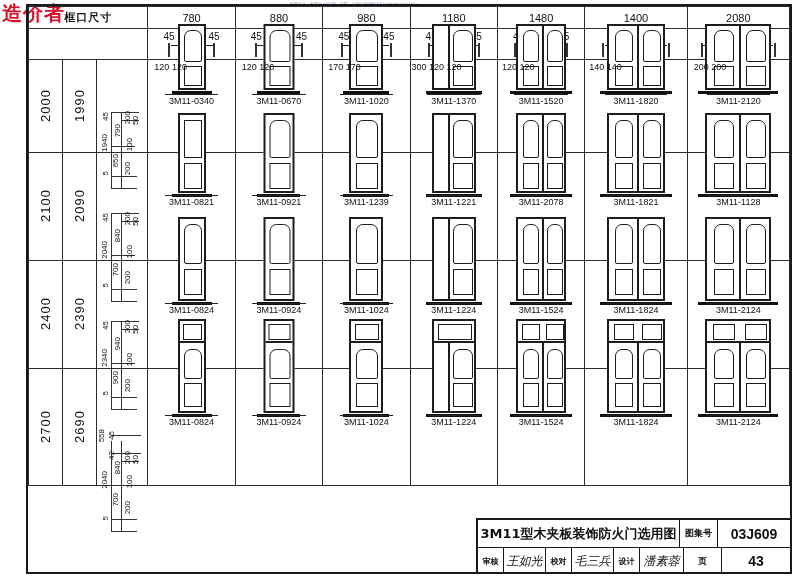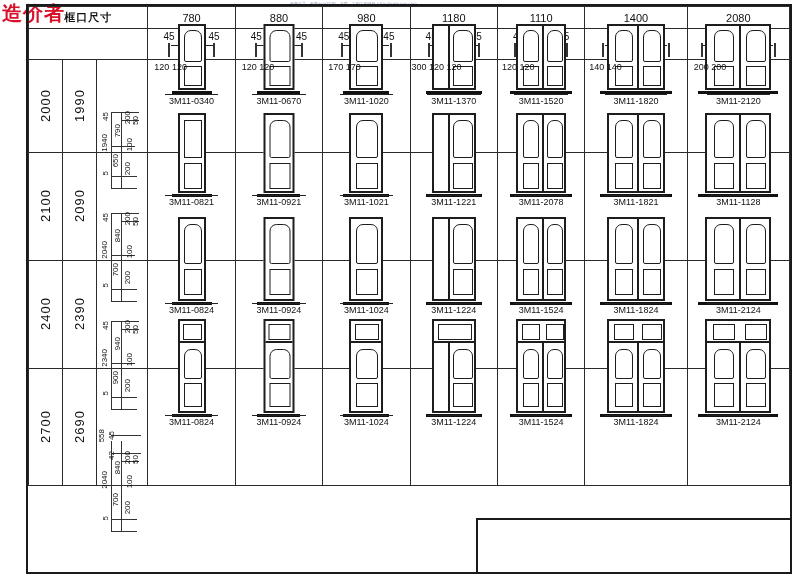--- a/index.html
+++ b/index.html
@@ -176,21 +176,21 @@
     </colgroup>
 
     <tbody>
 
     <tr class="hdr-h">
       <td colspan="3" class="hdr-cn">框口尺寸</td>
       <td class="hdr-frame">780</td>
       <td class="hdr-frame">880</td>
       <td class="hdr-frame">980</td>
       <td class="hdr-frame">1180</td>
-      <td class="hdr-frame">1110</td>
+      <td class="hdr-frame">1480</td>
       <td class="hdr-frame">1400</td>
       <td class="hdr-frame">2080</td>
     </tr>
 
     <tr>
       <td colspan="3"></td>
       <td class="dimstrip">
         <div class="dimrow">
               <span>45</span>
               <span class="mid">690</span>
@@ -447,21 +447,21 @@
 
       <td>
         <div class="doorcell">
           <div class="doorwrap" style="bottom:14px;">
             <div class="door" style="width:34px;height:80px;">
               <div class="panel arch" style="left:5px;top:5px;width:22px;height:38px;"></div>
               <div class="panel" style="left:5px;top:48px;width:22px;height:26px;"></div>
             </div>
             <div class="floor" style="width:46px;"></div>
           </div>
-          <div class="doorlabel"><span class="ulline"></span><span>3M11-1021</span></div>
+          <div class="doorlabel"><span class="ulline"></span><span>3M11-1239</span></div>
         </div>
       </td>
 
       <td>
         <div class="doorcell">
           <div class="doorwrap" style="bottom:14px;">
             <div class="door" style="width:44px;height:80px;">
               <div class="leafsplit" style="left:14px;"></div>
               <div class="panel arch" style="left:19px;top:5px;width:20px;height:38px;"></div>
               <div class="panel" style="left:19px;top:48px;width:20px;height:26px;"></div>
@@ -789,15 +789,30 @@
             <div class="floor" style="width:80px;"></div>
           </div>
           <div class="doorlabel"><span class="ulline"></span><span>3M11-2124</span></div>
         </div>
       </td>
     </tr>
   </tbody>
     </table>
 
   <div class="titleblock">
+    <div class="tb-top">
+      <div class="tb-title">3M11型木夹板装饰防火门选用图</div>
+      <div class="tb-key">图集号</div>
+      <div class="tb-val">03J609</div>
+    </div>
+    <div class="tb-bot">
+      <div class="sig-lab">审核</div>
+      <div class="sig-val">王如光</div>
+      <div class="sig-lab">校对</div>
+      <div class="sig-val">毛三兵</div>
+      <div class="sig-lab">设计</div>
+      <div class="sig-val last">潘素蓉</div>
+      <div class="tb-key">页</div>
+      <div class="tb-val">43</div>
+    </div>
   </div>
 
 </div>
 
 </body></html>

